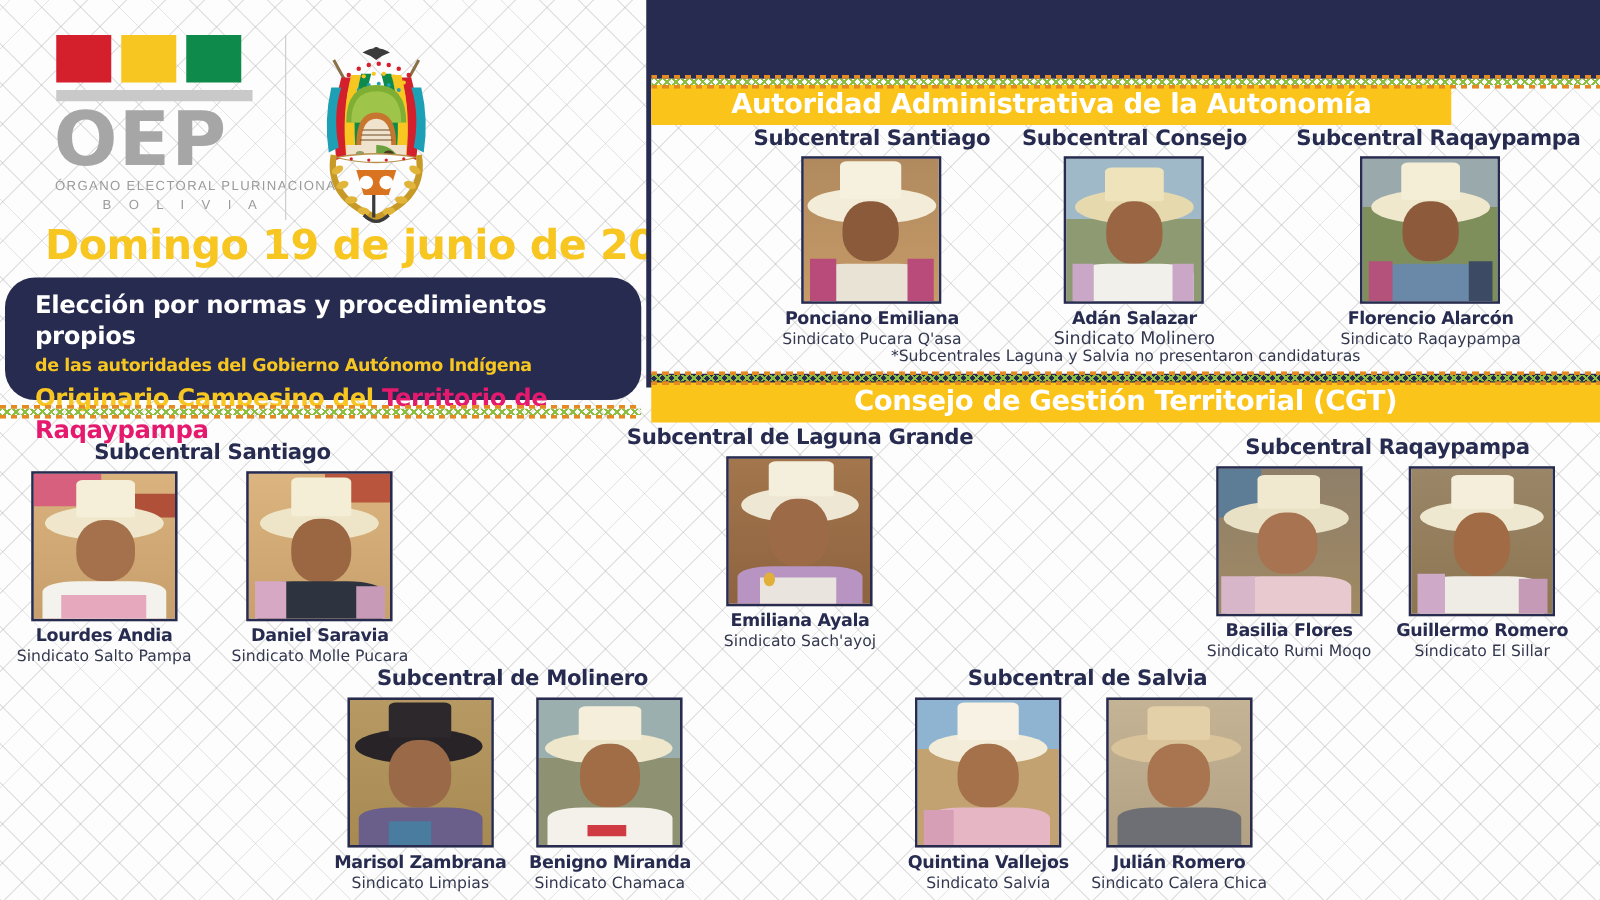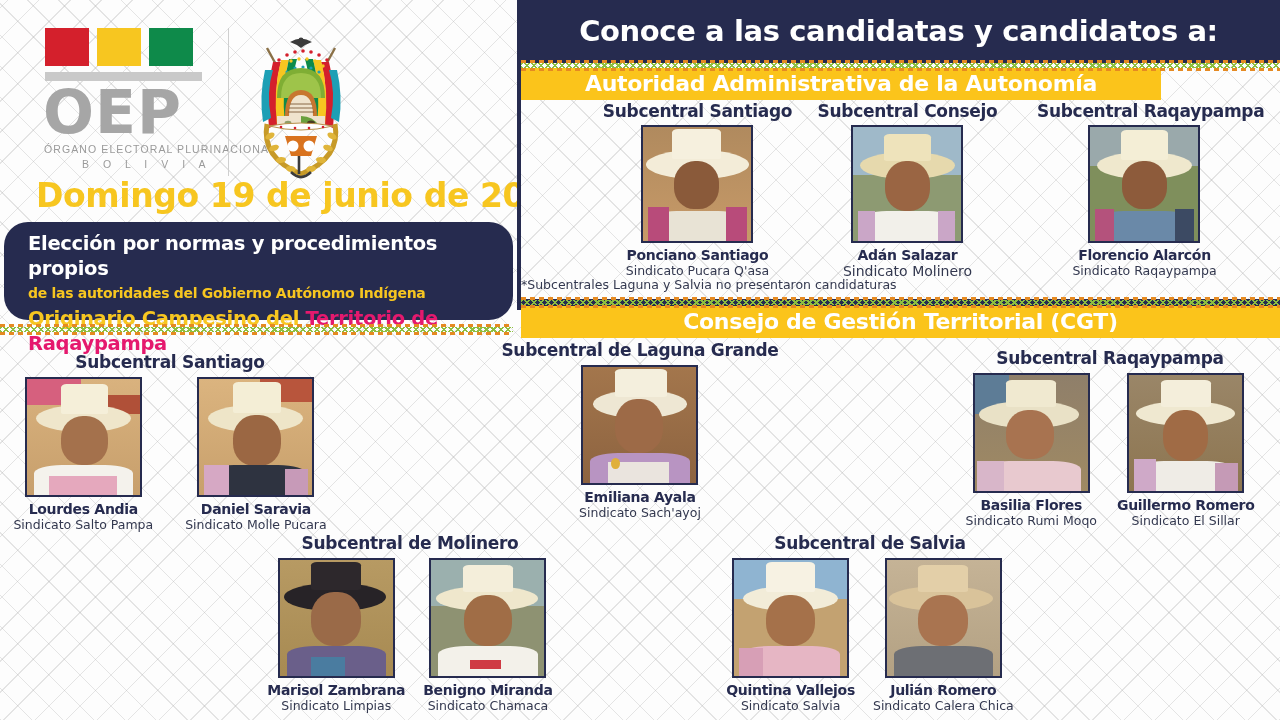--- a/index.html
+++ b/index.html
@@ -138,21 +138,21 @@
   .photo .torso  { position:absolute; left:6%; right:6%; bottom:0; height:26%; border-radius:28% 28% 0 0; }
   .cand-name {
     font-family:"DejaVu Sans",sans-serif; font-weight:bold;
     color:#262b4f; letter-spacing:-0.3px; white-space:nowrap;
   }
   .cand-sind {
     font-family:"DejaVu Sans",sans-serif;
     color:#33384f; white-space:nowrap;
   }
   #aaa-note {
-    position:absolute; left:521px; top:277px; width:759px; text-align:left;
+    position:absolute; left:521px; top:277px; width:759px; text-align:center;
     font-family:"DejaVu Sans",sans-serif; font-size:12.5px; color:#33384f; z-index:6;
   }
 </style>
 </head>
 <body>
 
 <div id="poster">
 
   <div id="left-panel">
 
@@ -271,23 +271,20 @@
     </div>
 
     <div id="left-deco" class="deco-band">
       <div class="dash-top"></div>
         <div class="zig"></div>
         <div class="dash-bot"></div>
     </div>
   </div>
 
   <div id="right-dark-bg"></div>
-  <div id="right-header">
-    <div id="right-header-title">Conoce a las candidatas y candidatos a:</div>
-  </div>
   <div id="right-white-card"></div>
 
   <div id="deco-aaa" class="deco-band">
     <div class="dash-top"></div>
       <div class="zig"></div>
       <div class="dash-bot"></div>
   </div>
   <div id="bar-aaa" class="yellow-bar">Autoridad Administrativa de la Autonomía</div>
 
   <div id="deco-cgt" class="deco-band">
@@ -303,21 +300,21 @@
       <div class="card" style="margin-top:4px;">
         <div class="photo" style="width:112px;height:118px;">
           <div class="sky" style="background:linear-gradient(#b08a5e,#c79a68)"></div>
           <div class="hatbrim" style="left:2%;top:20%;width:96%;height:26%;background:#f3ecd8;"></div>
           <div class="hattop" style="left:26%;top:2%;width:46%;height:26%;background:#f6f0de;"></div>
           <div class="face" style="left:28%;top:30%;width:42%;height:42%;background:#8a5a3a;"></div>
           <div class="torso" style="background:#e8e3d5;"></div>
           <div style="position:absolute;left:4%;bottom:0;width:20%;height:30%;background:#b84b7a;"></div>
           <div style="position:absolute;right:4%;bottom:0;width:20%;height:30%;background:#b84b7a;"></div>
         </div>
-        <div class="cand-name" style="font-size:14px;margin-top:4px;">Ponciano Santiago</div>
+        <div class="cand-name" style="font-size:14px;margin-top:4px;">Ponciano Emiliana</div>
         <div class="cand-sind" style="font-size:12.5px;">Sindicato Pucara Q'asa</div>
       </div>
     </div>
   </div>
 
   <div class="group" style="left:800px; top:101px; width:215px;">
     <div class="group-title" style="font-size:17px;">Subcentral Consejo</div>
     <div class="cards">
       <div class="card" style="margin-top:4px;">
         <div class="photo" style="width:112px;height:118px;">

